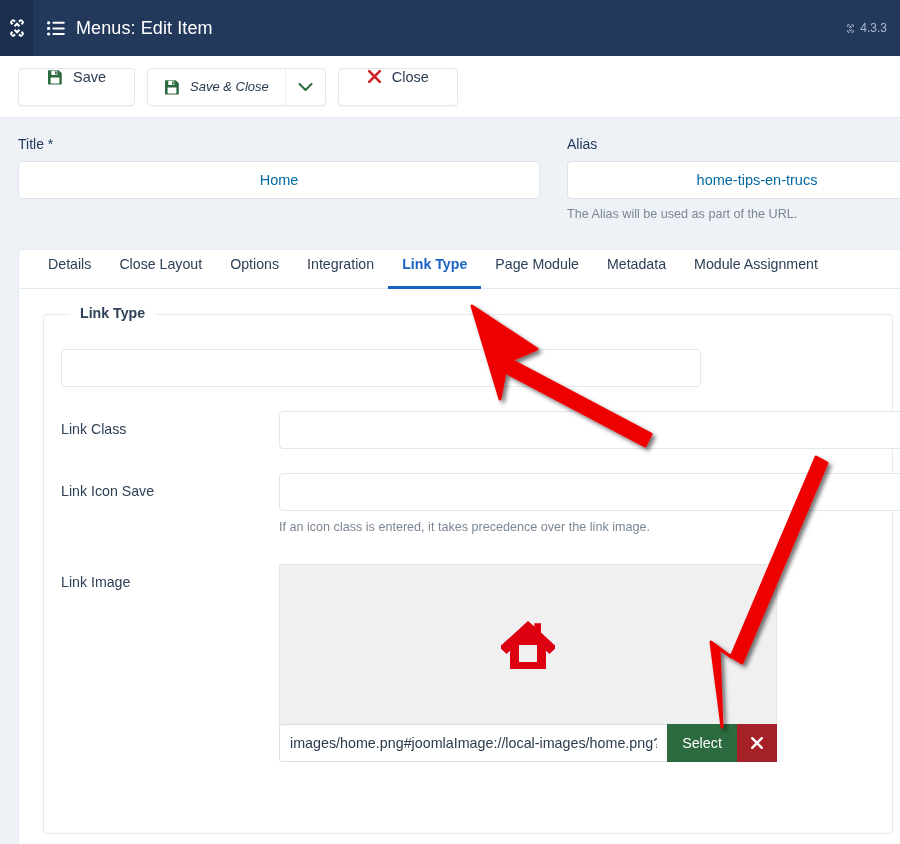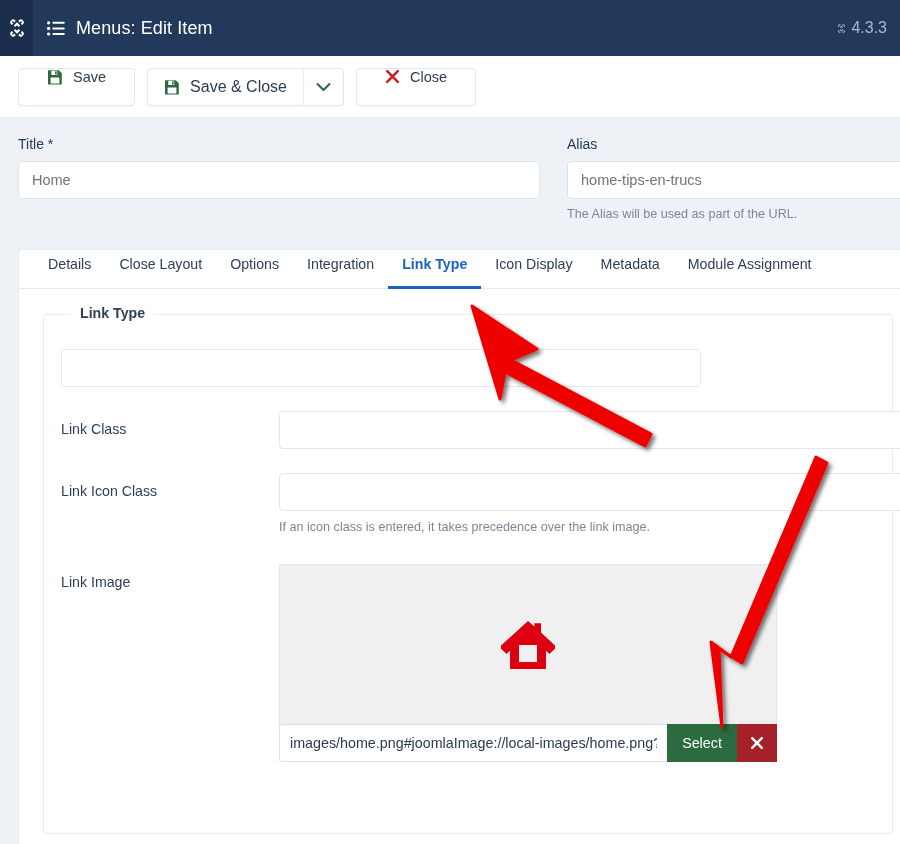--- a/index.html
+++ b/index.html
@@ -42,21 +42,21 @@
   .header-title {
     color: #ffffff;
     font-size: 18px;
     font-weight: 400;
     letter-spacing: .1px;
     white-space: nowrap;
   }
   .header-version {
     display: flex; align-items: center;
     color: #a8b8cf;
-    font-size: 16px;
+    font-size: 12px;
     padding-right: 13px;
     white-space: nowrap;
   }
   .version-mark { width: 11px; height: 11px; margin-right: 4px; display: block; }
 
   
   .toolbar {
     position: absolute; top: 56px; left: 0;
     width: 900px; height: 62px;
     background: #ffffff;
@@ -83,22 +83,22 @@
     display: flex; align-items: stretch;
     border: 1px solid #e3e8ef;
     border-radius: 4px;
     background: #fff;
     height: 38px;
     box-shadow: 0 1px 1px rgba(20,40,70,.04);
   }
   .btn-split .main {
     display: flex; align-items: center;
     padding: 0 16px;
-    font-size: 16px; color: #2a3b50;
-    cursor: pointer; white-space: nowrap;
+    font-size: 13px; color: #2a3b50;
+    cursor: pointer; white-space: nowrap; font-style: italic;
   }
   .btn-split .main .lbl { margin-left: 10px; }
   .btn-split .caret {
     width: 40px;
     display: flex; align-items: center; justify-content: center;
     border-left: 1px solid #e9eef4;
     cursor: pointer;
   }
   .ico { display: block; flex: 0 0 auto; }
 
@@ -120,23 +120,24 @@
     font-weight: 400;
   }
   .fld input {
     width: 100%;
     height: 38px;
     border: 1px solid #dde4ec;
     border-radius: 4px;
     background: #ffffff;
     padding: 0 13px;
     font-size: 14.5px;
-    color: #737373;
+    color: #0369a1;
     font-family: "Liberation Sans", sans-serif;
     outline: none;
+    text-align: center;
   }
   .helptext {
     margin-top: 8px;
     font-size: 12.6px;
     color: #7b8794;
   }
 
   
   .tabcard {
     position: absolute;
@@ -367,21 +368,21 @@
   </div>
 
   <div class="tabcard">
 
     <div class="tabs">
       <div class="tab">Details</div>
       <div class="tab">Close Layout</div>
       <div class="tab">Options</div>
       <div class="tab">Integration</div>
       <div class="tab active">Link Type</div>
-      <div class="tab">Icon Display</div>
+      <div class="tab">Page Module</div>
       <div class="tab">Metadata</div>
       <div class="tab">Module Assignment</div>
     </div>
 
     <div class="panel">
       <div class="fieldset">
         <div class="legend">Link Type</div>
 
         <div class="frow">
           <div class="fctrl">
@@ -390,21 +391,21 @@
         </div>
 
         <div class="frow">
           <div class="flabel">Link Class</div>
           <div class="fctrl">
             <input class="txtinput" type="text" style="">
           </div>
         </div>
 
         <div class="frow">
-          <div class="flabel">Link Icon Class</div>
+          <div class="flabel">Link Icon Save</div>
           <div class="fctrl">
             <input class="txtinput" type="text" style="">
             <div class="fieldhelp">If an icon class is entered, it takes precedence over the link image.</div>
           </div>
         </div>
 
         <div class="frow" style="margin-top:30px;">
           <div class="flabel">Link Image</div>
           <div class="fctrl">
             <div class="mediafield">

